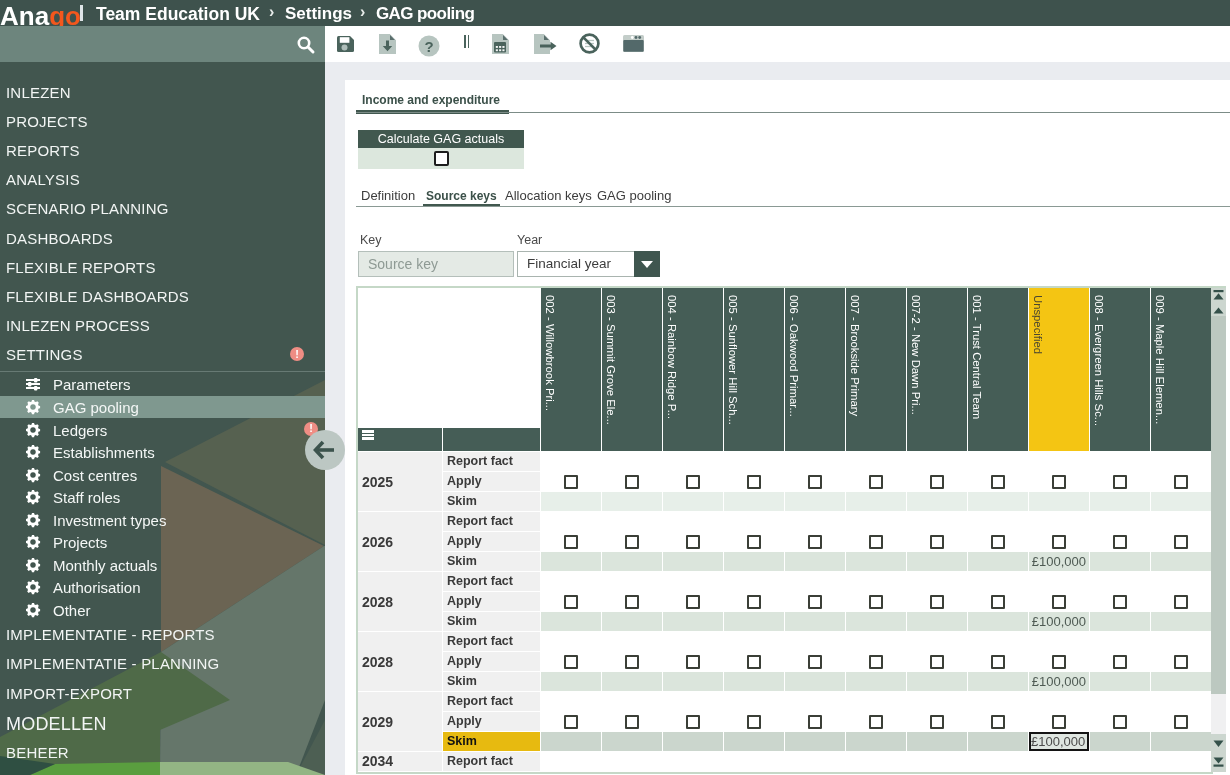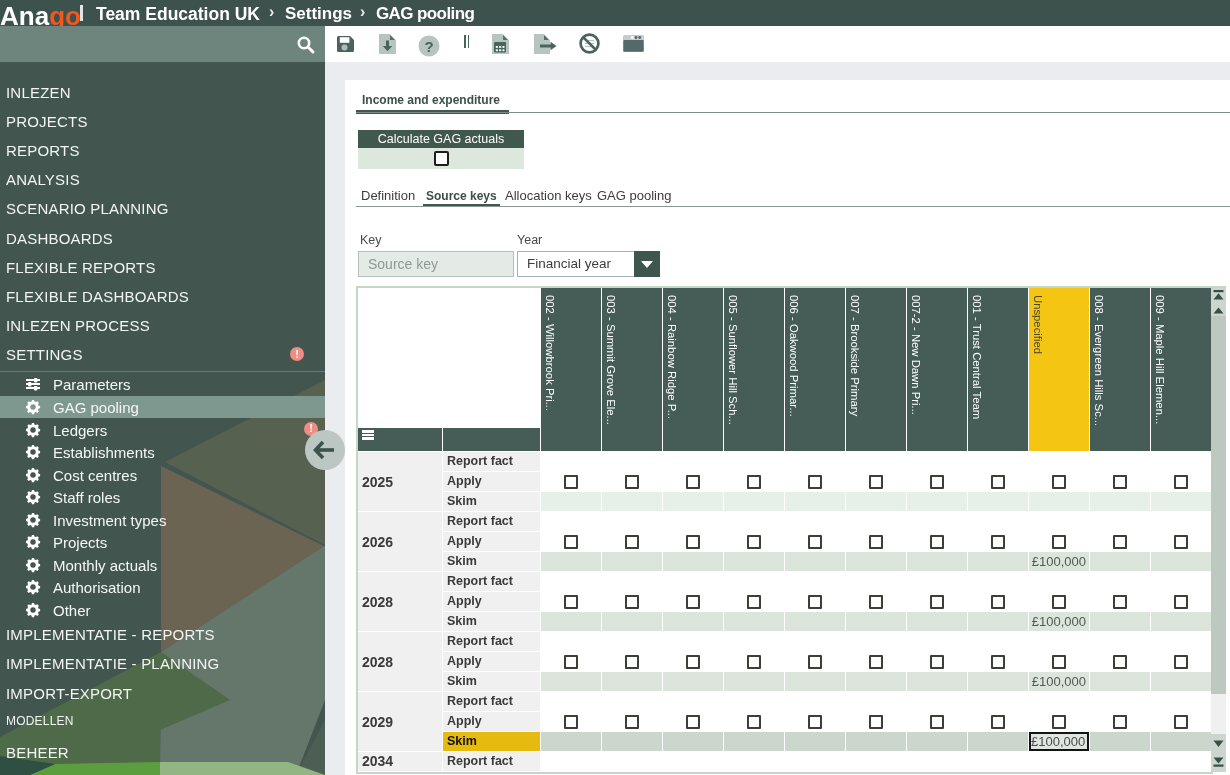--- a/index.html
+++ b/index.html
@@ -152,21 +152,21 @@
 <div class="abs" style="left:53px;top:579px;font-size:15px;color:#f4f7f6;">Authorisation</div>
 <svg class="abs" style="left:25px;top:602px;" width="16" height="16" viewBox="0 0 16 16">
     <path d="M8 5.2 a2.8 2.8 0 1 0 0.001 0 z M6.9 1h2.2l.3 1.5a5.6 5.6 0 0 1 1.5.6l1.4-.8 1.5 1.5-.8 1.4c.3.5.5 1 .6 1.5l1.5.3v2.2l-1.5.3a5.6 5.6 0 0 1-.6 1.5l.8 1.4-1.5 1.5-1.4-.8a5.6 5.6 0 0 1-1.5.6l-.3 1.5H6.9l-.3-1.5a5.6 5.6 0 0 1-1.5-.6l-1.4.8-1.5-1.5.8-1.4a5.6 5.6 0 0 1-.6-1.5L1 9.1V6.9l1.5-.3c.1-.5.3-1 .6-1.5l-.8-1.4 1.5-1.5 1.4.8c.5-.3 1-.5 1.5-.6z" fill="#fff" fill-rule="evenodd"></path>
   </svg>
 <div class="abs" style="left:53px;top:602px;font-size:15px;color:#f4f7f6;">Other</div>
 <div class="abs" style="left:304px;top:421.5px;width:14px;height:14px;border-radius:50%;background:#ef8d84;"></div>
 <div class="abs" style="left:304px;top:421.0px;width:14px;height:14px;font-size:11px;font-weight:bold;color:#fff;text-align:center;line-height:14px;">!</div>
 <div class="abs" style="left:6px;top:626px;font-size:15px;color:#f2f5f4;letter-spacing:.2px;">IMPLEMENTATIE - REPORTS</div>
 <div class="abs" style="left:6px;top:655px;font-size:15px;color:#f2f5f4;letter-spacing:.2px;">IMPLEMENTATIE - PLANNING</div>
 <div class="abs" style="left:6px;top:685px;font-size:15px;color:#f2f5f4;letter-spacing:.2px;">IMPORT-EXPORT</div>
-<div class="abs" style="left:6px;top:714px;font-size:12px;color:#f2f5f4;letter-spacing:.2px;">MODELLEN</div>
+<div class="abs" style="left:6px;top:714px;font-size:18px;color:#f2f5f4;letter-spacing:.2px;">MODELLEN</div>
 <div class="abs" style="left:6px;top:744px;font-size:15px;color:#f2f5f4;letter-spacing:.2px;">BEHEER</div>
 <svg class="abs" style="left:305px;top:430px;" width="40" height="40" viewBox="0 0 40 40">
 <circle cx="20" cy="20" r="20" fill="#bcc7c3"></circle>
 <g stroke="#3c534d" stroke-width="3.6" fill="none">
 <line x1="11" y1="20" x2="29" y2="20"></line>
 <polyline points="18,12 10.5,20 18,28"></polyline>
     </g>
   </svg>
 <div class="abs" style="left:362px;top:92.5px;font-size:12px;font-weight:bold;color:#3b5049;">Income and expenditure</div>
 <div class="abs" style="left:356px;top:110px;width:153px;height:4px;background:#41584f;"></div>

